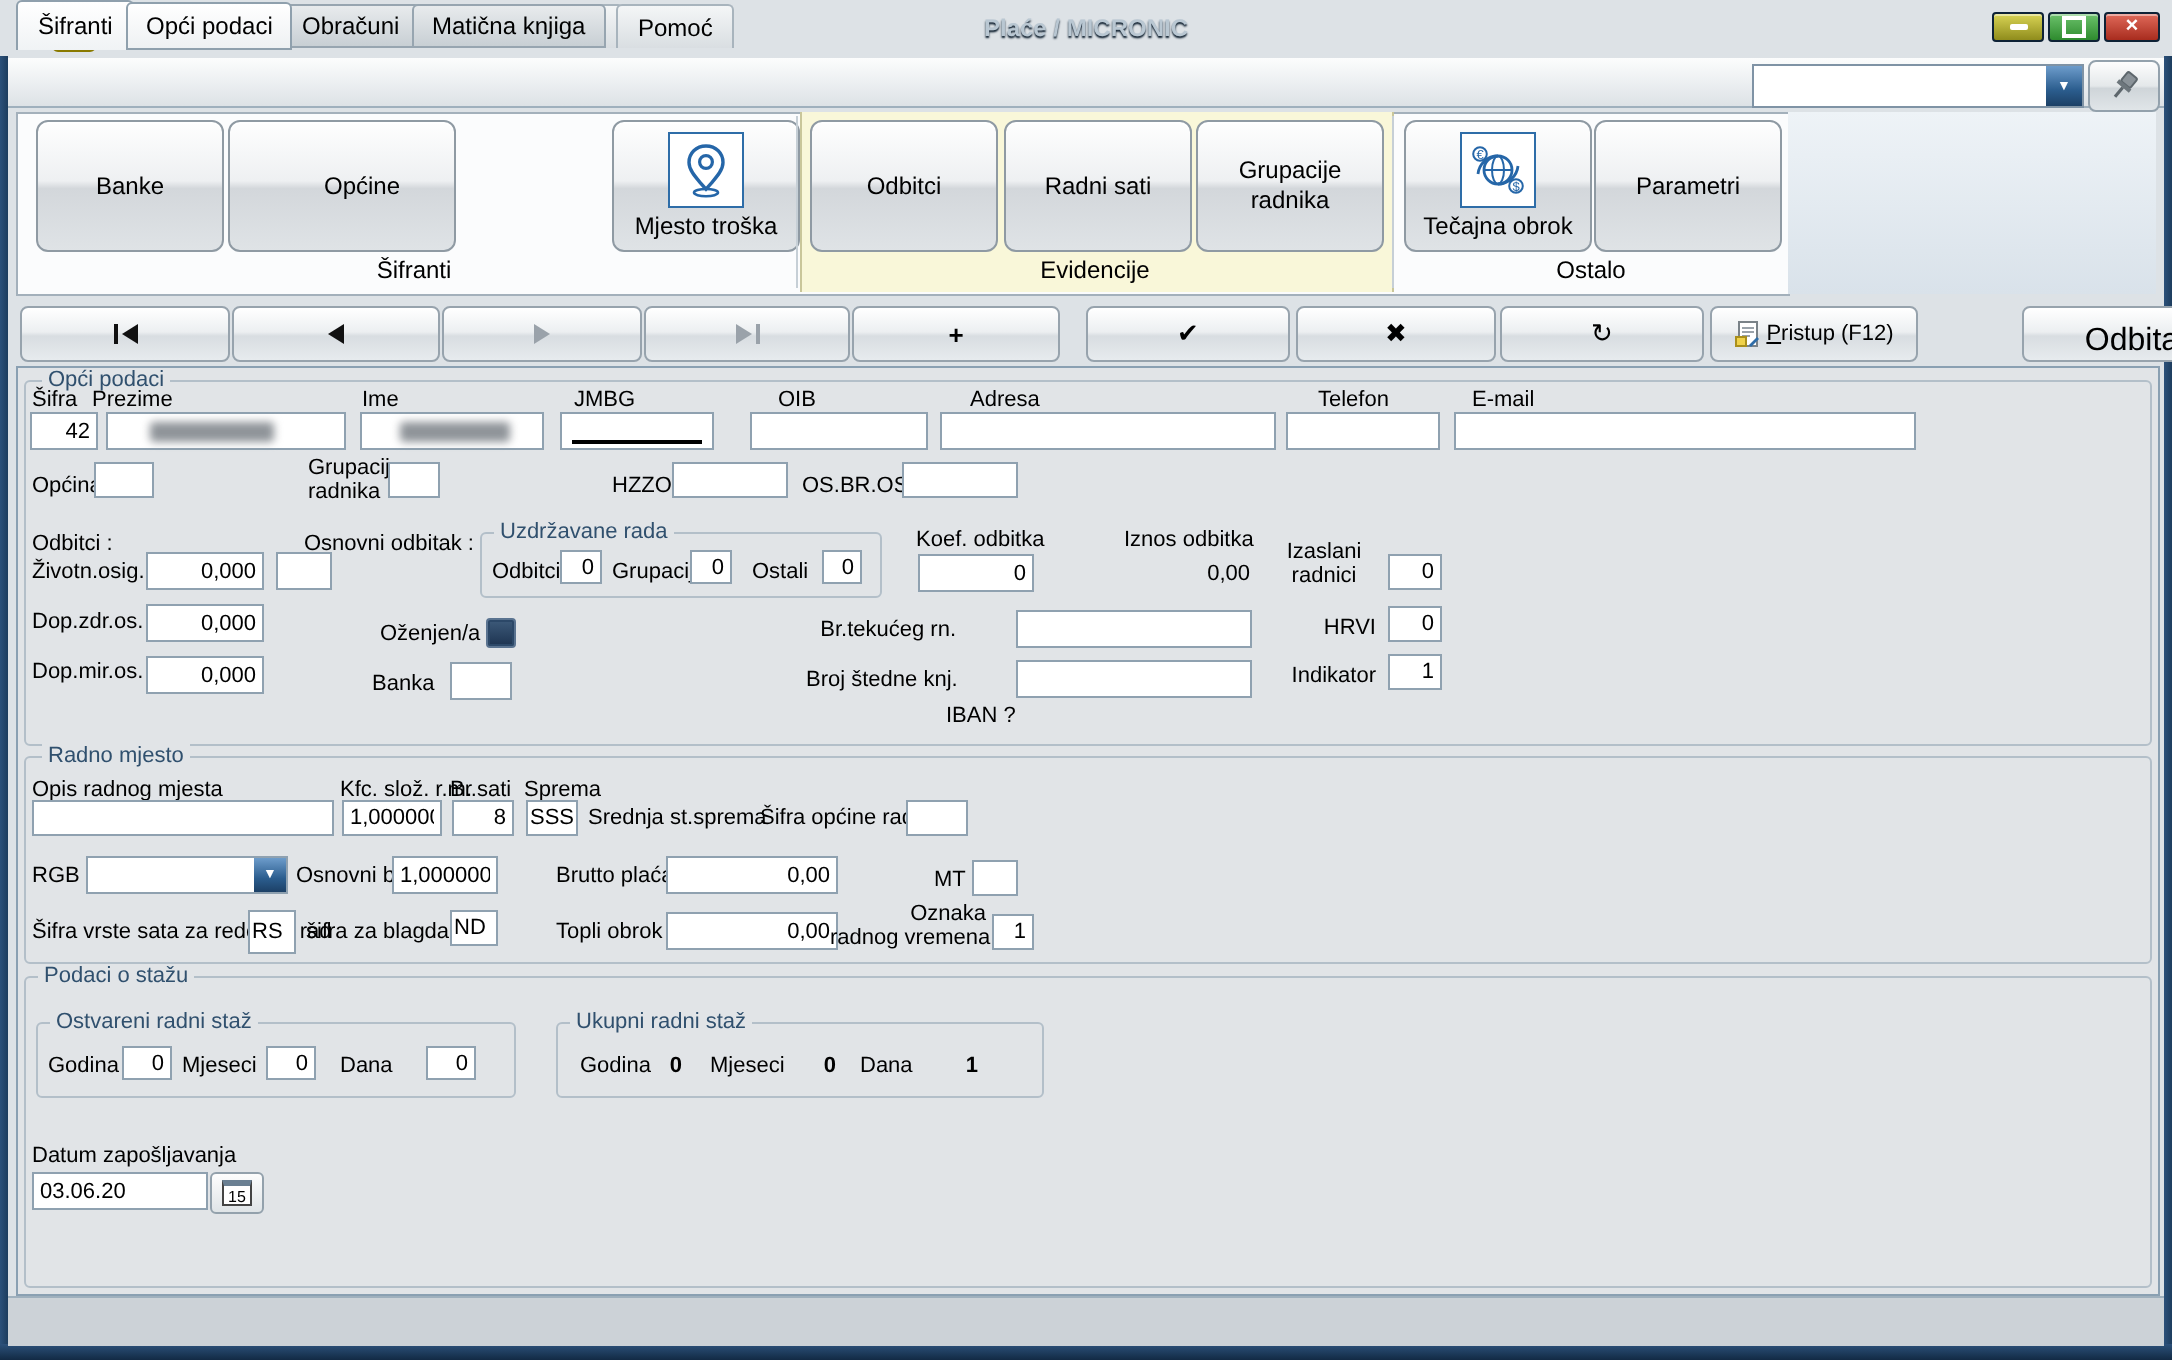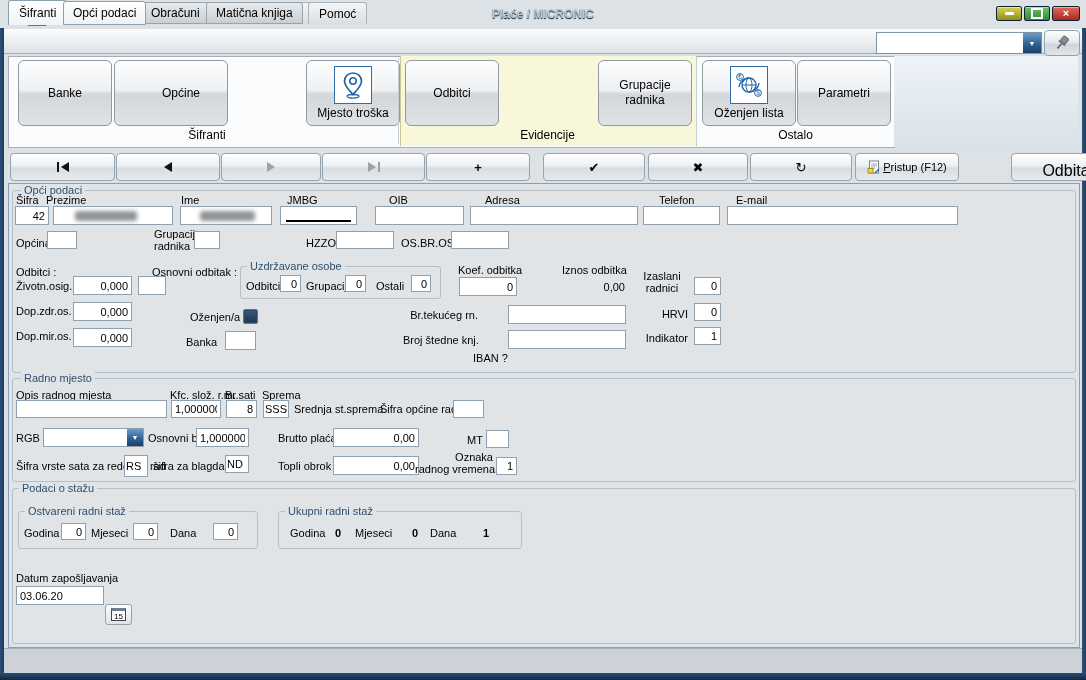--- a/index.html
+++ b/index.html
@@ -154,40 +154,43 @@
         <ellipse cx="13" cy="25.3" rx="6" ry="1.8" fill="none" stroke="#2566a8" stroke-width="1.3"></ellipse>
       </svg>
     </span>
     <span>Mjesto troška</span>
   </div>
   <div class="rgrouplabel" style="left:18px;width:378px;">Šifranti</div>
 
   <div class="rbtn" style="left:405px;">
       <span>Odbitci</span>
     </div>
+  <div class="rbtn" style="left:502px;">
+      <span>Radni sati</span>
+    </div>
   <div class="rbtn" style="left:598px;">
       <span style="width:72px;">Grupacije radnika</span>
     </div>
   <div class="rgrouplabel" style="left:405px;width:285px;">Evidencije</div>
 
   <div class="rbtn" style="left:702px;">
     <span class="icobox">
       <svg width="28" height="28" viewBox="0 0 28 28">
         <circle cx="14" cy="14" r="7" fill="none" stroke="#2566a8" stroke-width="1.4"></circle>
         <ellipse cx="14" cy="14" rx="3" ry="7" fill="none" stroke="#2566a8" stroke-width="1"></ellipse>
         <path d="M7 14 H21" stroke="#2566a8" stroke-width="1"></path>
         <path d="M14 7 A 10 10 0 0 0 4 16" fill="none" stroke="#2566a8" stroke-width="1.4"></path>
         <path d="M14 21 A 10 10 0 0 0 24 12" fill="none" stroke="#2566a8" stroke-width="1.4"></path>
         <circle cx="5" cy="6" r="3.4" fill="#fff" stroke="#2566a8" stroke-width="1"></circle>
         <text x="5" y="8.4" font-size="6.5" text-anchor="middle" fill="#2566a8">€</text>
         <circle cx="23" cy="22" r="3.4" fill="#fff" stroke="#2566a8" stroke-width="1"></circle>
         <text x="23" y="24.4" font-size="6.5" text-anchor="middle" fill="#2566a8">$</text>
       </svg>
     </span>
-    <span>Oženjen lista</span>
+    <span>Tečajna obrok</span>
   </div>
   <div class="rbtn" style="left:797px;">
       <span>Parametri</span>
     </div>
   <div class="rgrouplabel" style="left:702px;width:187px;">Ostalo</div>
   <div class="rsep" style="left:398px;"></div>
   <div class="rsep" style="left:696px;"></div>
 
   <div class="nbtn" style="left:10px;width:103px;">
       <span class="vbar"></span>
@@ -272,21 +275,21 @@
   <input class="inp num" style="left: 73px; top: 302px; width: 59px;" value="0,000">
   <div class="lbl" style="left:16px;top:330px;">Dop.mir.os.</div>
   <input class="inp num" style="left: 73px; top: 328px; width: 59px;" value="0,000">
 
   <div class="lbl" style="left:190px;top:311px;">Oženjen/a</div>
   <div class="chk" style="left:243px;top:309px;"></div>
   <div class="lbl" style="left:186px;top:336px;">Banka</div>
   <input class="inp" style="left: 225px; top: 331px; width: 31px;">
 
   <div class="grp" style="left:240px;top:266px;width:199px;height:31px;">
-    <span class="leg" style="left:6px;">Uzdržavane osobe</span>
+    <span class="leg" style="left:6px;">Uzdržavane rada</span>
   </div>
   <div class="lbl" style="left:246px;top:280px;">Odbitci</div>
   <input class="inp num" style="left: 280px; top: 275px; width: 21px; height: 17px;" value="0">
   <div class="lbl" style="left:306px;top:280px;">Grupacija</div>
   <input class="inp num" style="left: 345px; top: 275px; width: 21px; height: 17px;" value="0">
   <div class="lbl" style="left:376px;top:280px;">Ostali</div>
   <input class="inp num" style="left: 411px; top: 275px; width: 20px; height: 17px;" value="0">
 
   <div class="lbl" style="left:458px;top:264px;">Koef. odbitka</div>
   <input class="inp num" style="left: 459px; top: 277px; width: 58px;" value="0">
@@ -361,21 +364,21 @@
   </div>
   <div class="lbl" style="left:290px;top:527px;">Godina</div>
   <div class="lblr bold" style="left:320px;top:527px;width:21px;">0</div>
   <div class="lbl" style="left:355px;top:527px;">Mjeseci</div>
   <div class="lblr bold" style="left:397px;top:527px;width:21px;">0</div>
   <div class="lbl" style="left:430px;top:527px;">Dana</div>
   <div class="lblr bold" style="left:468px;top:527px;width:21px;">1</div>
 
   <div class="lbl" style="left:16px;top:572px;">Datum zapošljavanja</div>
   <input class="inp" style="left: 16px; top: 586px; width: 88px;" value="03.06.20">
-  <div class="calbtn" style="left:105px;top:586px;margin-top:18px;">
+  <div class="calbtn" style="left:105px;top:586px;">
     <div class="calico">15</div>
   </div>
 
   <div class="btabrow"></div>
   <div class="btab" style="left:10px;">
       <span>Radnici</span>
     </div>
   <div class="btab active" style="left:63px;">
       <span>Opći podaci</span>
     </div>

